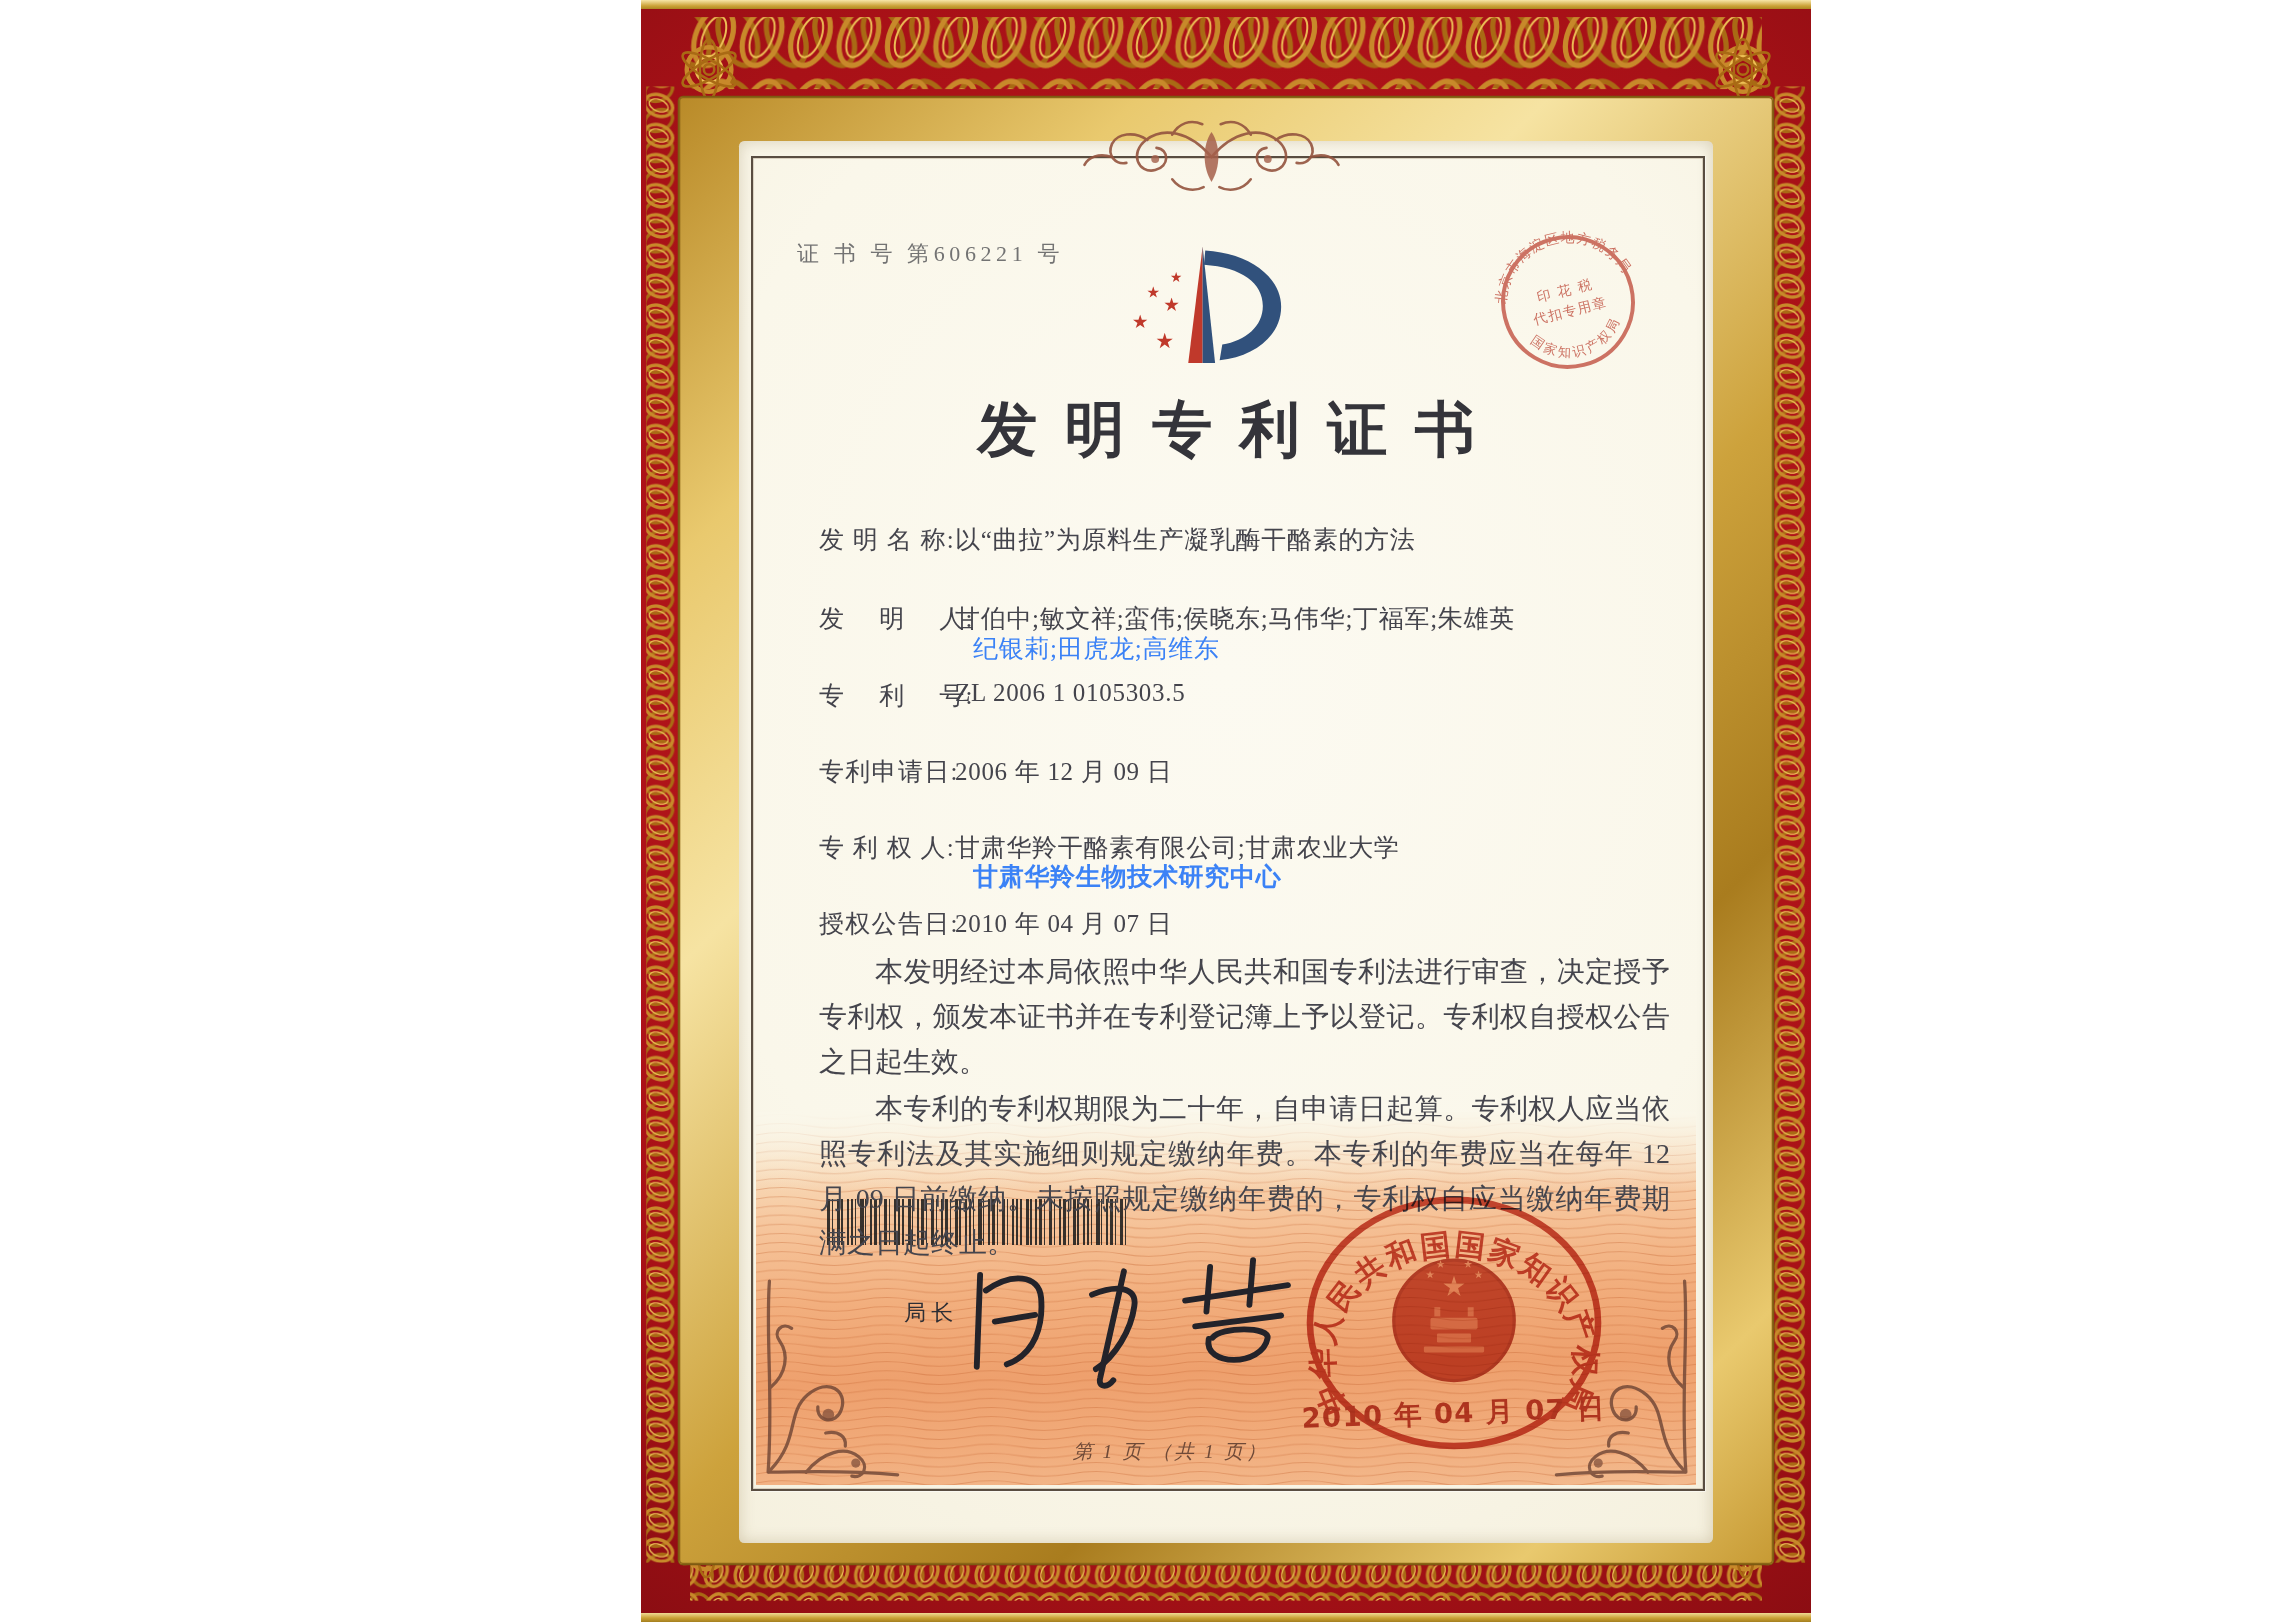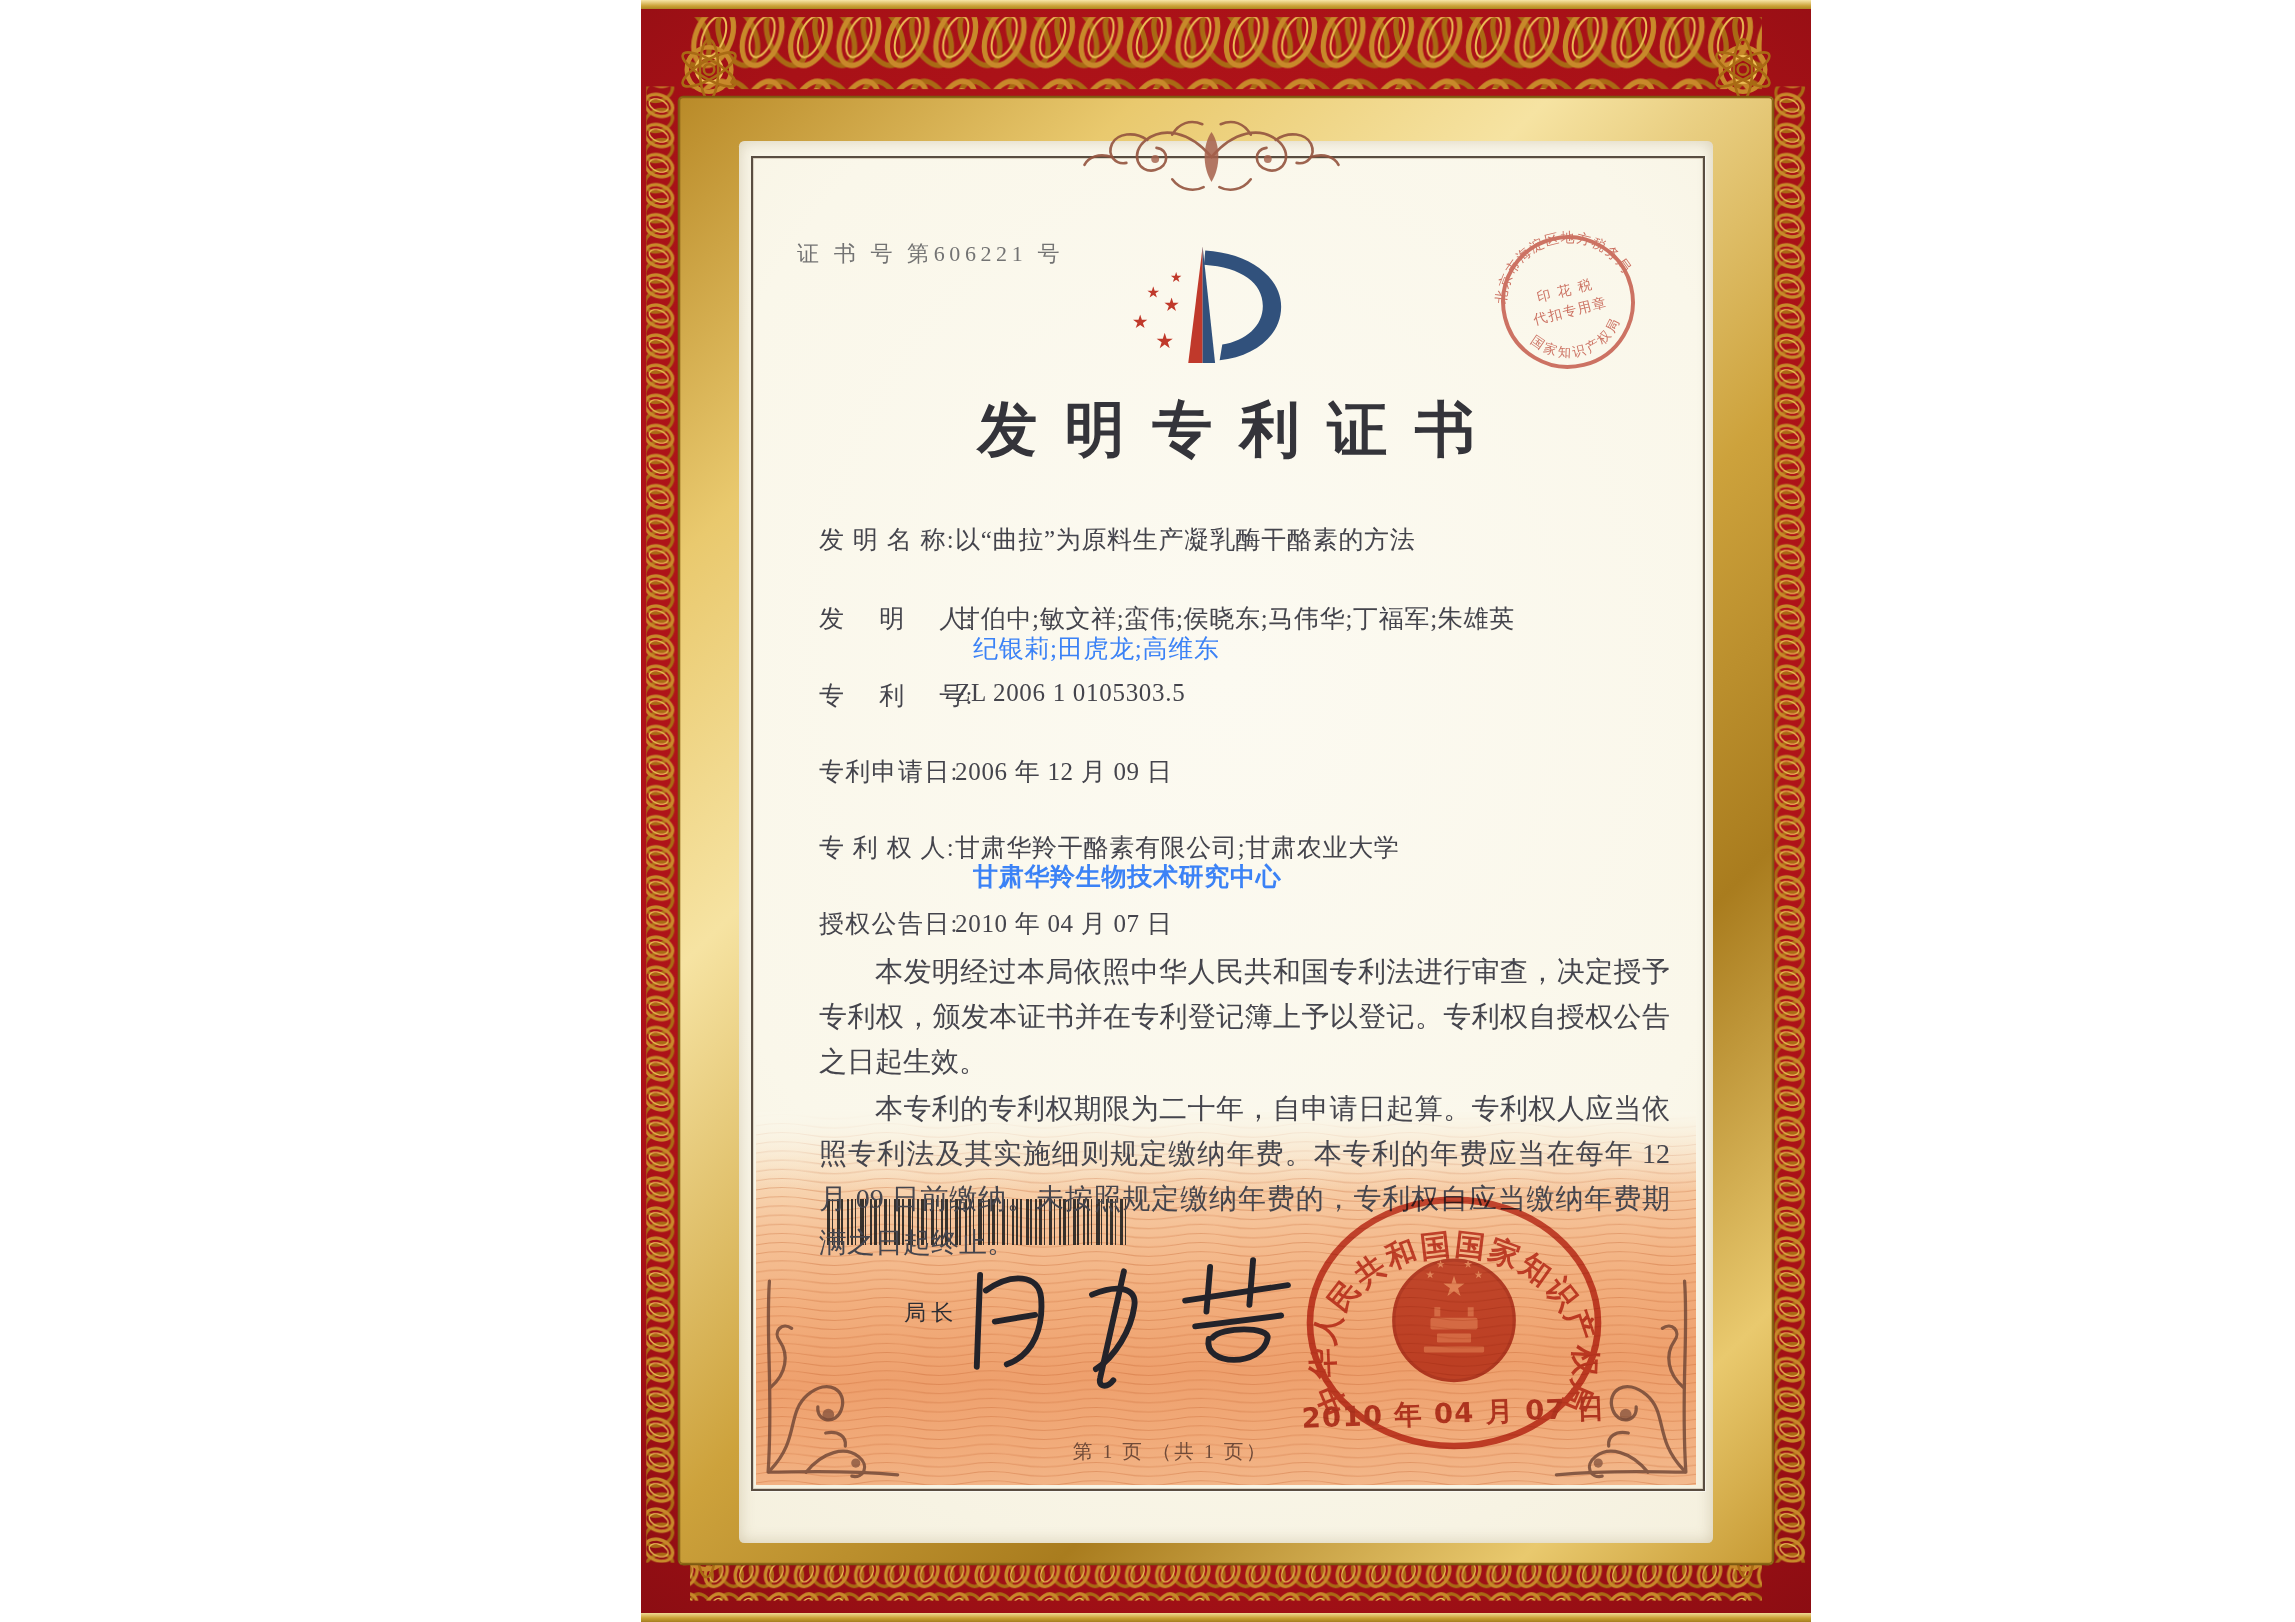--- a/index.html
+++ b/index.html
@@ -50,21 +50,21 @@
   .barcode{left:186px;top:1199px;width:302px;height:46px;z-index:6;opacity:.88;
     background:repeating-linear-gradient(90deg,
       #1d1d1d 0 2.6px, transparent 2.6px 4.6px, #1d1d1d 4.6px 5.9px, transparent 5.9px 9.8px,
       #1d1d1d 9.8px 13px, transparent 13px 14.4px, #1d1d1d 14.4px 15.7px, transparent 15.7px 19.6px,
       #1d1d1d 19.6px 21.6px, transparent 21.6px 23.6px);}
   .director{left:263px;top:1298px;z-index:8;font-size:22px;letter-spacing:5.2px;color:#2e2e34;}
   svg.sig{left:324px;top:1251px;width:340px;height:151px;z-index:8;transform:rotate(-2deg);}
   .sig-text{left:340px;top:1269px;z-index:8;font-size:52px;color:transparent;pointer-events:none;}
   svg.seal{left:659px;top:1192px;width:308px;height:275px;z-index:9;mix-blend-mode:multiply;opacity:.95;}
   .footer-page{left:366px;top:1438px;width:327px;z-index:8;text-align:center;
-    font-size:19.6px;letter-spacing:2.6px;color:#6f4a38;}
+    font-size:19.6px;letter-spacing:2.6px;color:#6f4a38;font-style:italic;}
 
   svg.flourish{left:433px;top:102px;width:275px;height:110px;z-index:8;}
   svg.logo{left:491px;top:241px;width:157px;height:128px;z-index:8;}
   svg.stamp{left:849px;top:224px;width:156px;height:156px;z-index:8;transform:rotate(-14deg);}
   svg.lace{z-index:6;}
   .lace-left{left:119px;top:1276px;width:151px;height:208px;}
   .lace-right{left:902px;top:1276px;width:151px;height:208px;transform:scaleX(-1);}
 </style>
 </head>
 <body>

